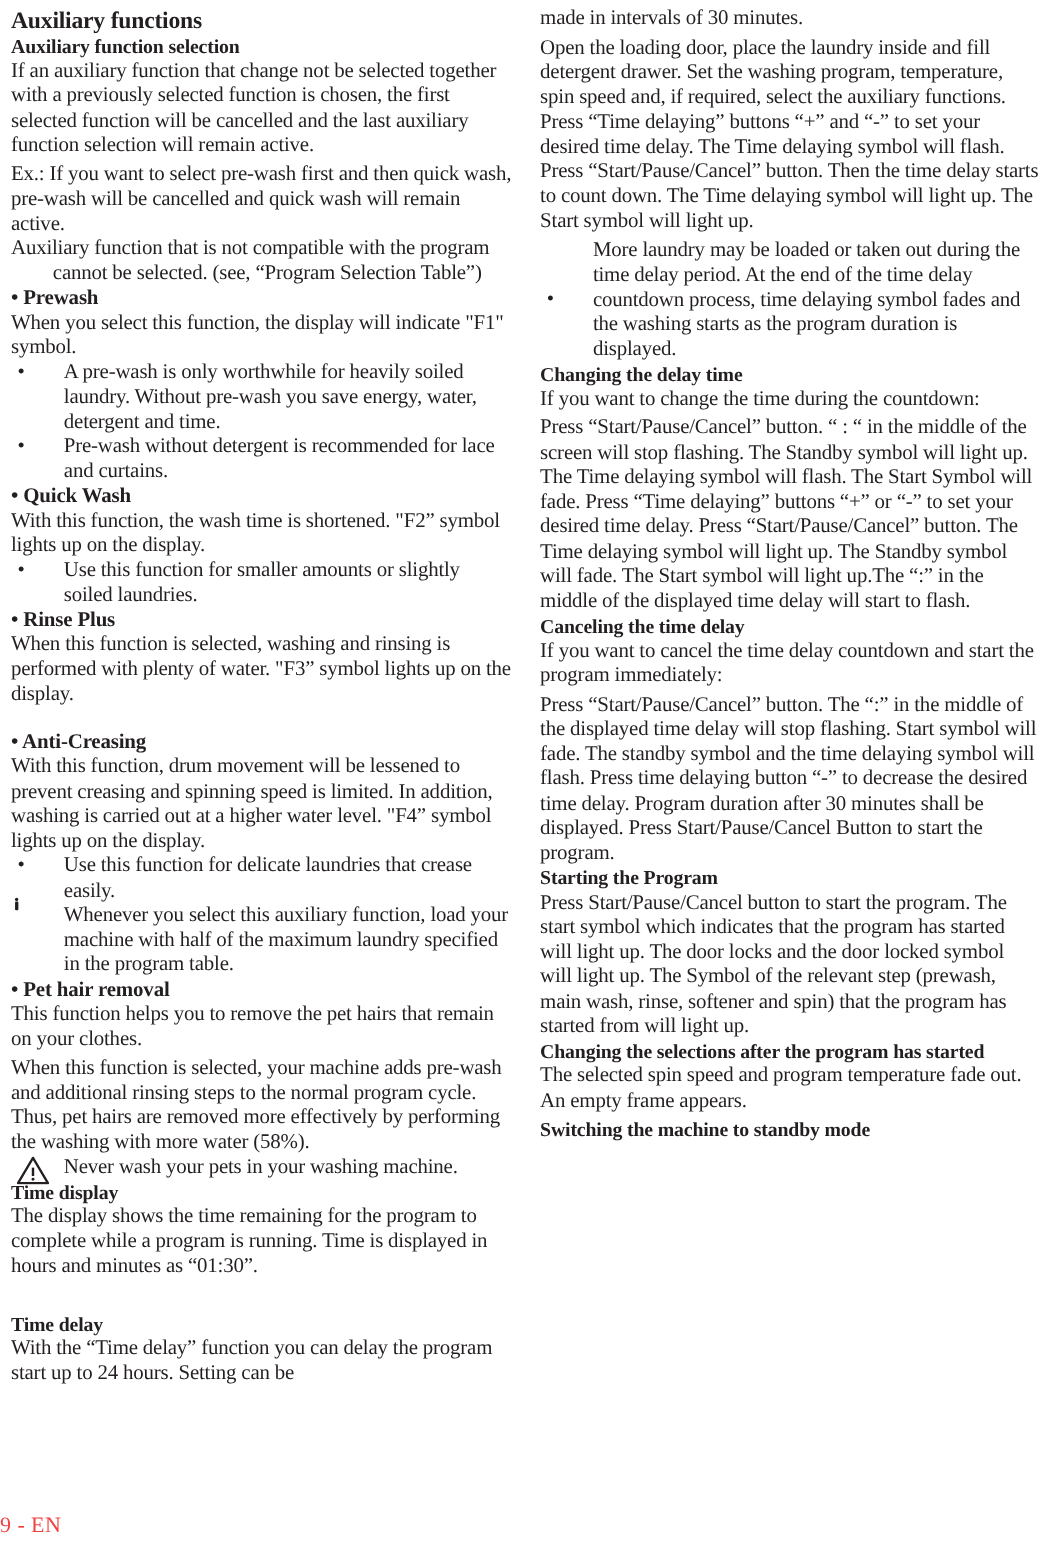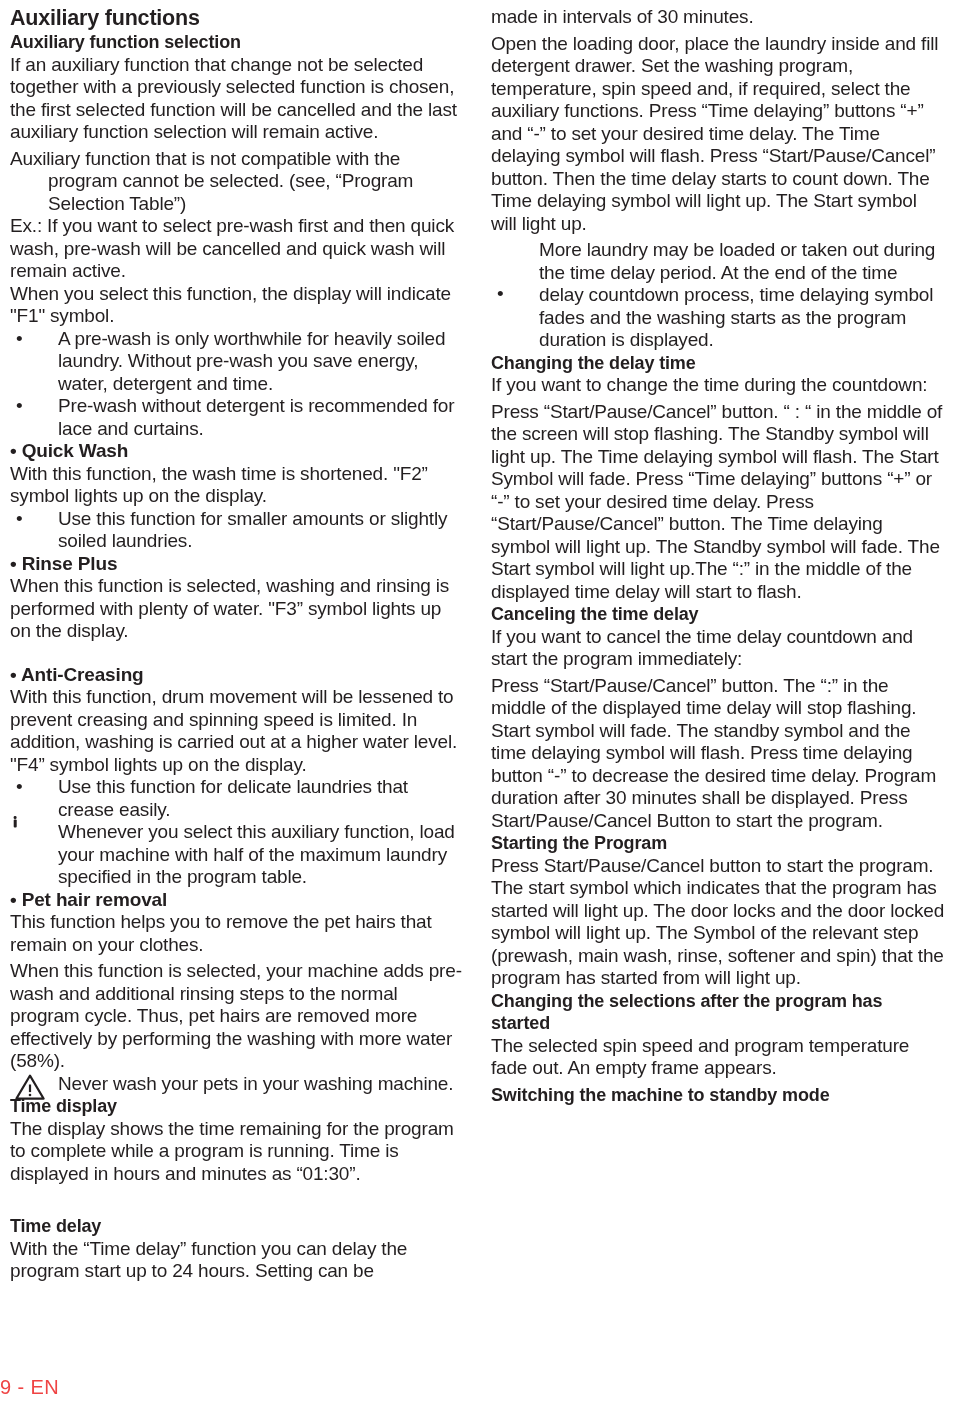--- a/index.html
+++ b/index.html
@@ -15,20 +15,21 @@
     color: #231f20;
     -webkit-font-smoothing: antialiased;
   }
 
   .page {
     position: relative;
     width: 960px;
     height: 1415px;
     box-sizing: border-box;
     padding: 6px 14px 0 10px;
+    font-family: Liberation Serif, serif;
   }
 
   .columns {
     display: flex;
     align-items: flex-start;
     gap: 26px;
   }
 
   .col {
     width: 455px;
@@ -178,23 +179,27 @@
 
 <div class="page">
   <div class="columns">
 
     <div class="col">
 
       <h1 class="h1">Auxiliary functions</h1>
       <h2 class="h2">Auxiliary function selection</h2>
       <p class="p">If an auxiliary function that change not be selected together with a previously selected function is chosen, the first selected function will be cancelled and the last auxiliary function selection will remain active.</p>
       <div class="gap-s"></div>
+      <p class="p">Ex.: If you want to select pre-wash first and then quick wash, pre-wash will be cancelled and quick wash will remain active.</p>
       <p class="p hang">Auxiliary function that is not compatible with the program cannot be selected. (see, “Program Selection Table”)</p>
-      <p class="p">Ex.: If you want to select pre-wash first and then quick wash, pre-wash will be cancelled and quick wash will remain active.</p>
-
+
+      <p class="bullet-head">
+        <span class="dot">•</span>
+        <span>Prewash</span>
+      </p>
       <p class="p">When you select this function, the display will indicate "F1" symbol.</p>
       <p class="li">
         <span class="marker">•</span>
         <span>A pre-wash is only worthwhile for heavily soiled laundry. Without pre-wash you save energy, water, detergent and time.</span>
       </p>
       <p class="li">
         <span class="marker">•</span>
         <span>Pre-wash without detergent is recommended for lace and curtains.</span>
       </p>
 

